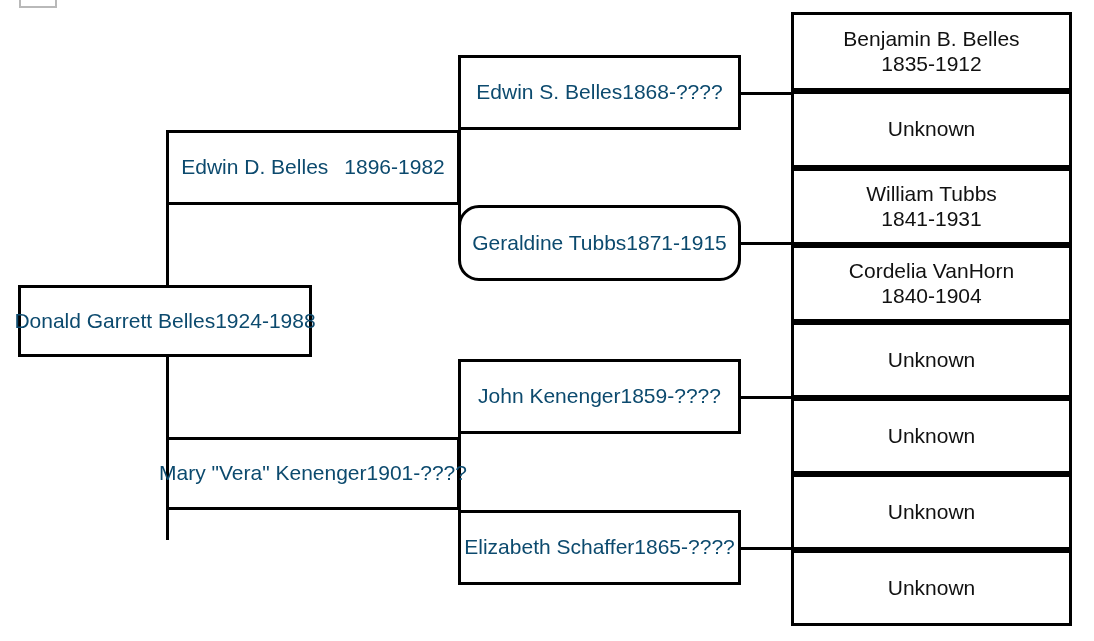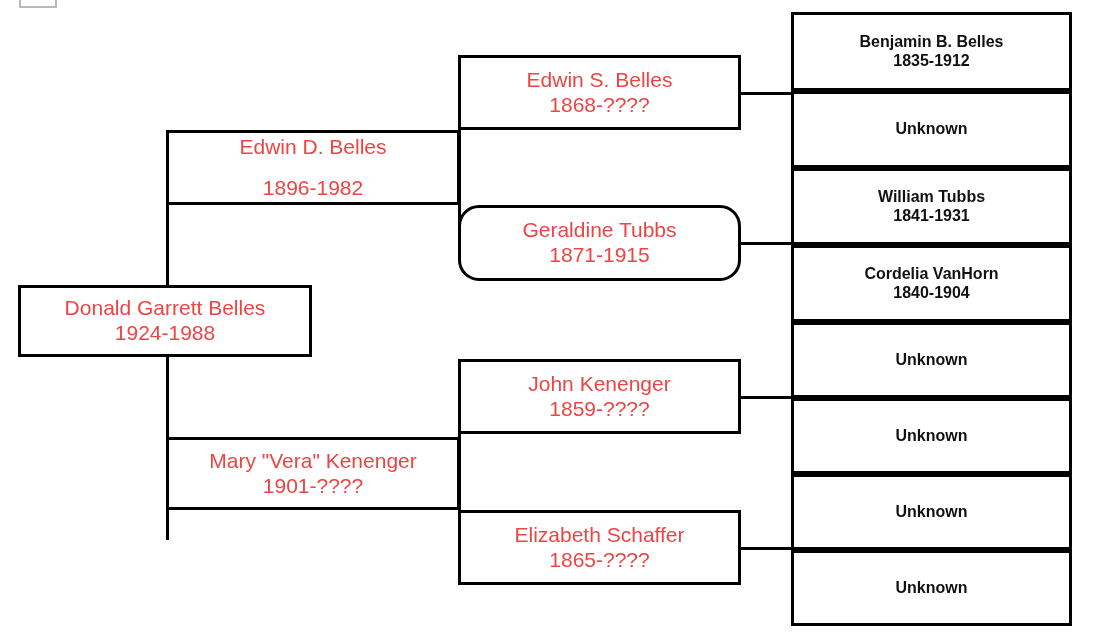--- a/index.html
+++ b/index.html
@@ -20,25 +20,25 @@
     overflow: hidden;
   }
 
   
   .box {
     position: absolute;
     box-sizing: border-box;
     border: 3px solid #000000;
     background: #ffffff;
     display: flex;
-    flex-direction: column;
+    flex-direction: row;
     align-items: center;
     justify-content: center;
     text-align: center;
-    color: #ef4444;
+    color: #0c4a6e;
     line-height: 1.18;
     z-index: 3;
   }
   .box .nm {
     font-size: 21px;
     white-space: nowrap;
   }
   .box .dt {
     font-size: 21px;
     white-space: nowrap;
@@ -52,23 +52,22 @@
     display: flex;
     flex-direction: column;
     align-items: center;
     justify-content: center;
     text-align: center;
     color: #111111;
     line-height: 1.18;
     z-index: 3;
   }
   .cell .nm, .cell .dt {
-    font-size: 16px;
+    font-size: 21px;
     white-space: nowrap;
-    font-weight: bold;
   }
 
   
   .vline {
     position: absolute;
     width: 3px;
     background: #000000;
     z-index: 1;
   }
   .hline {

